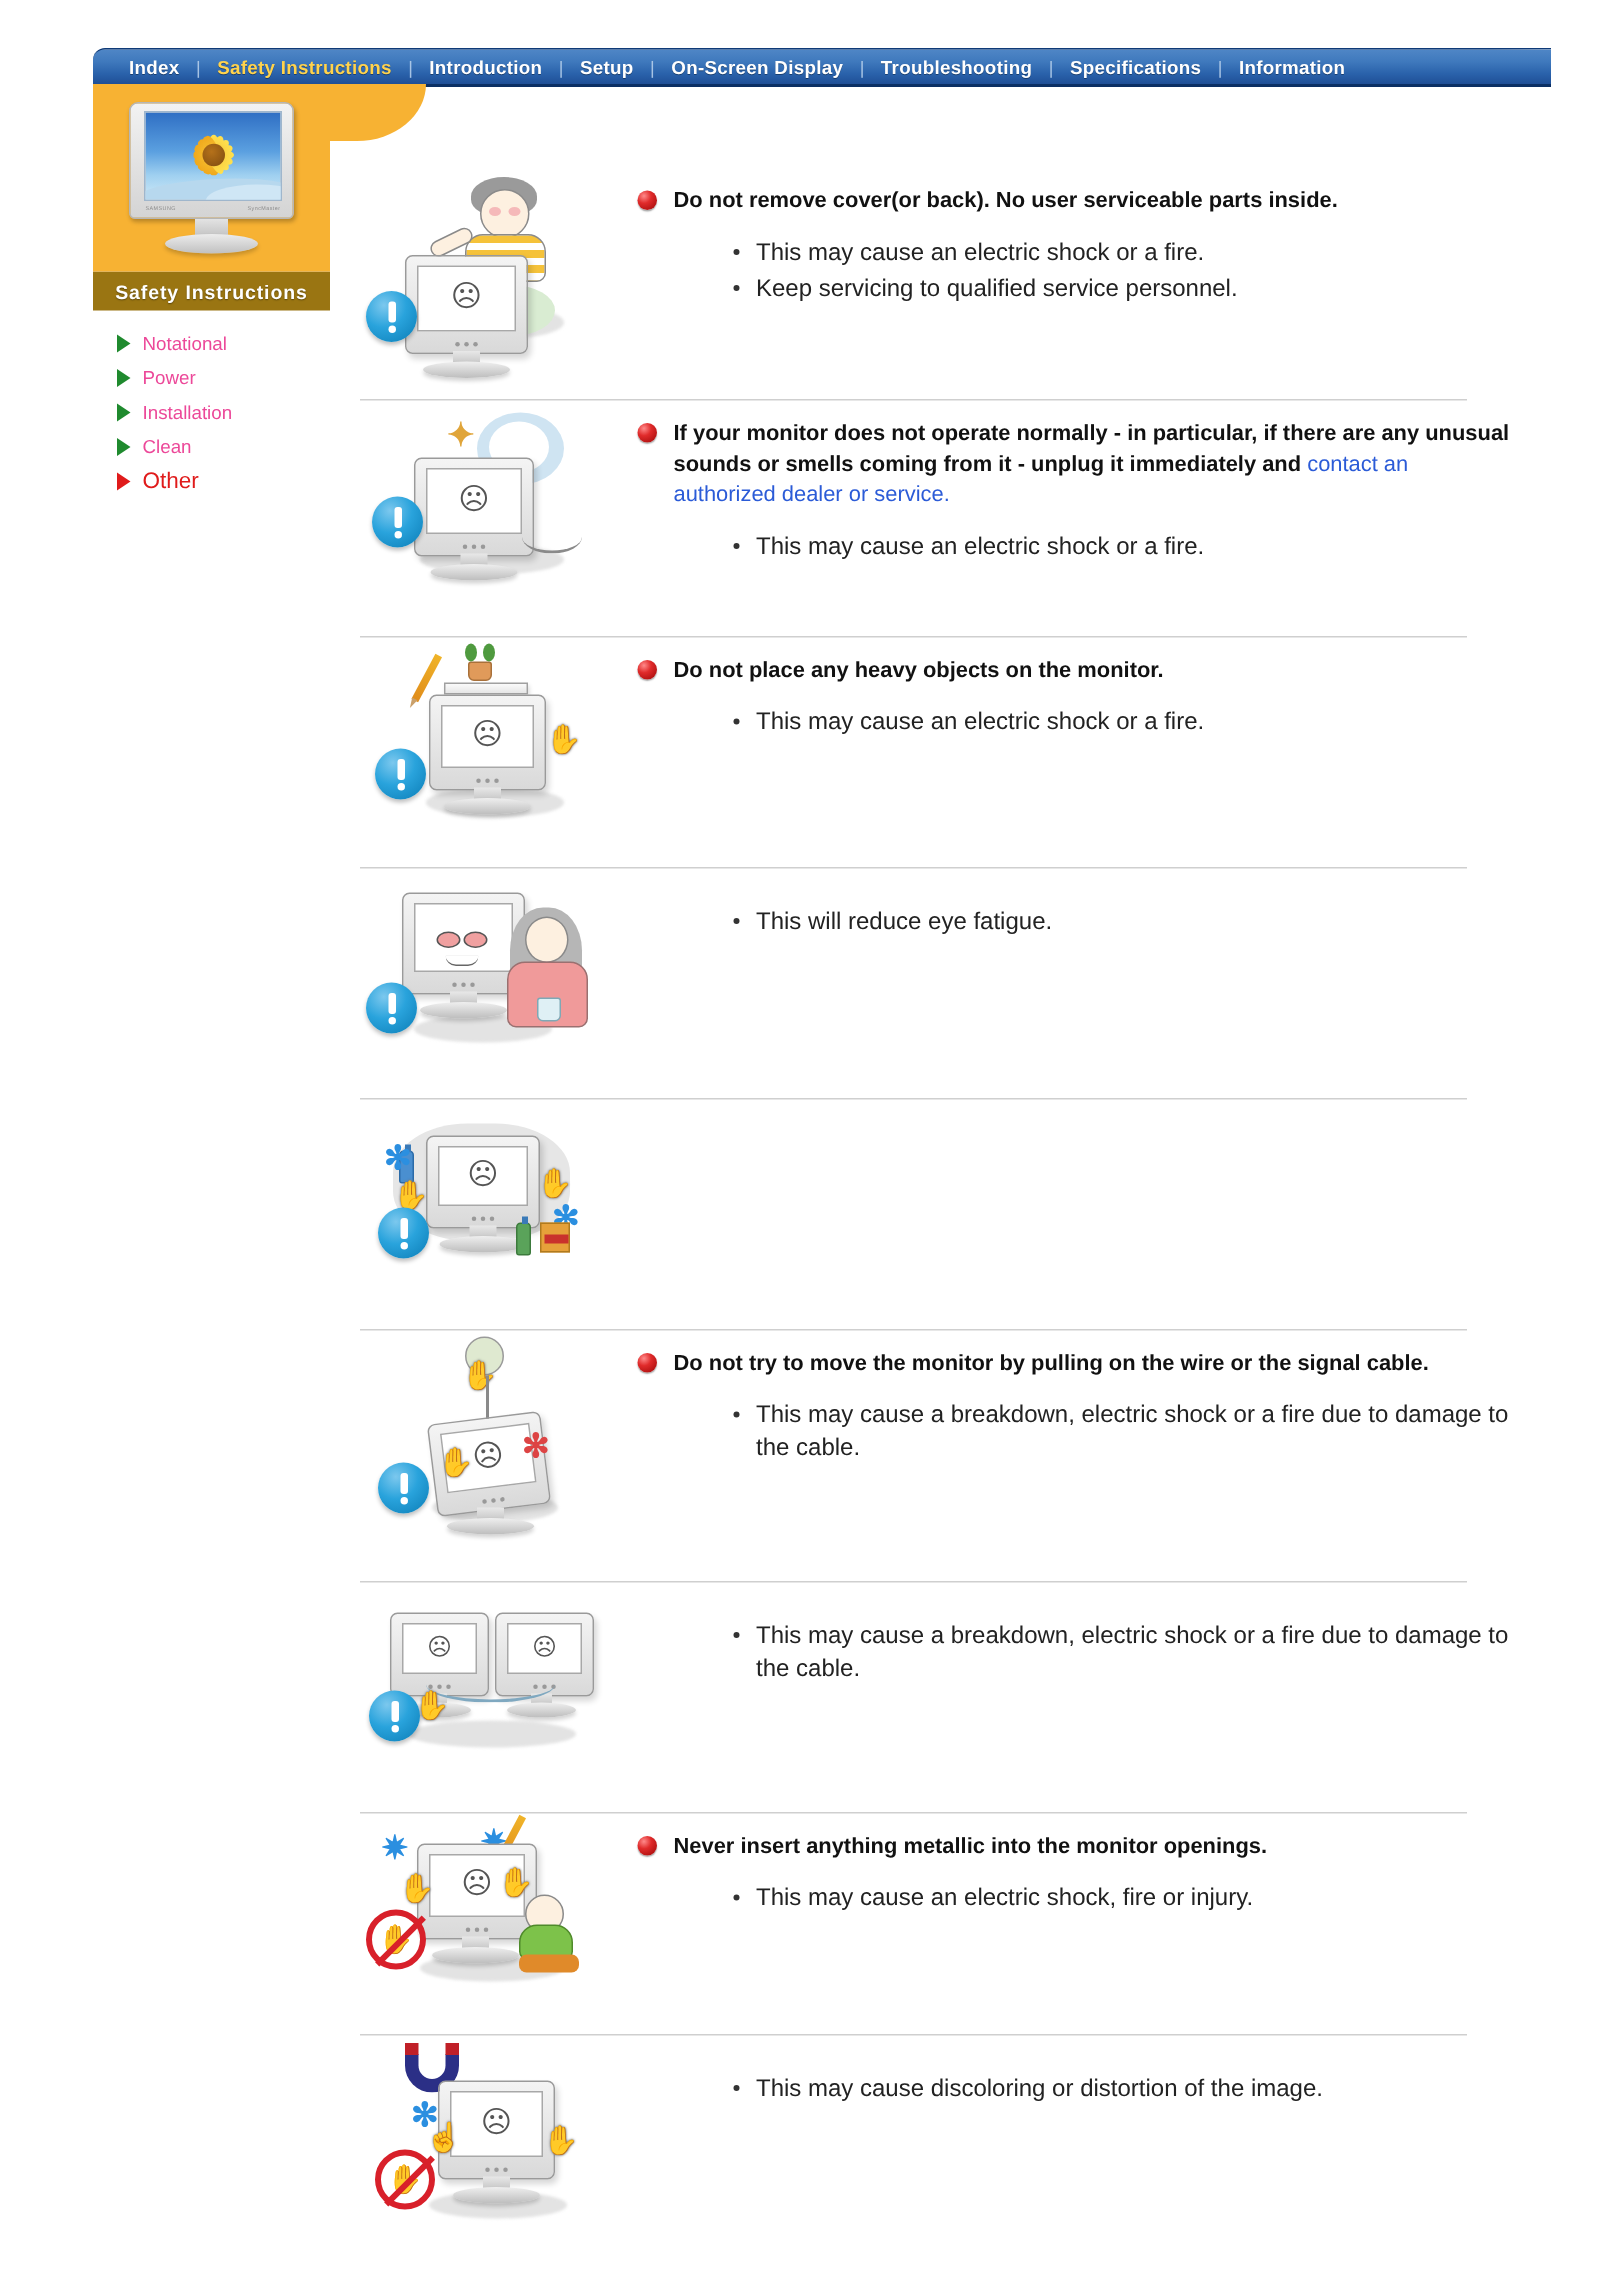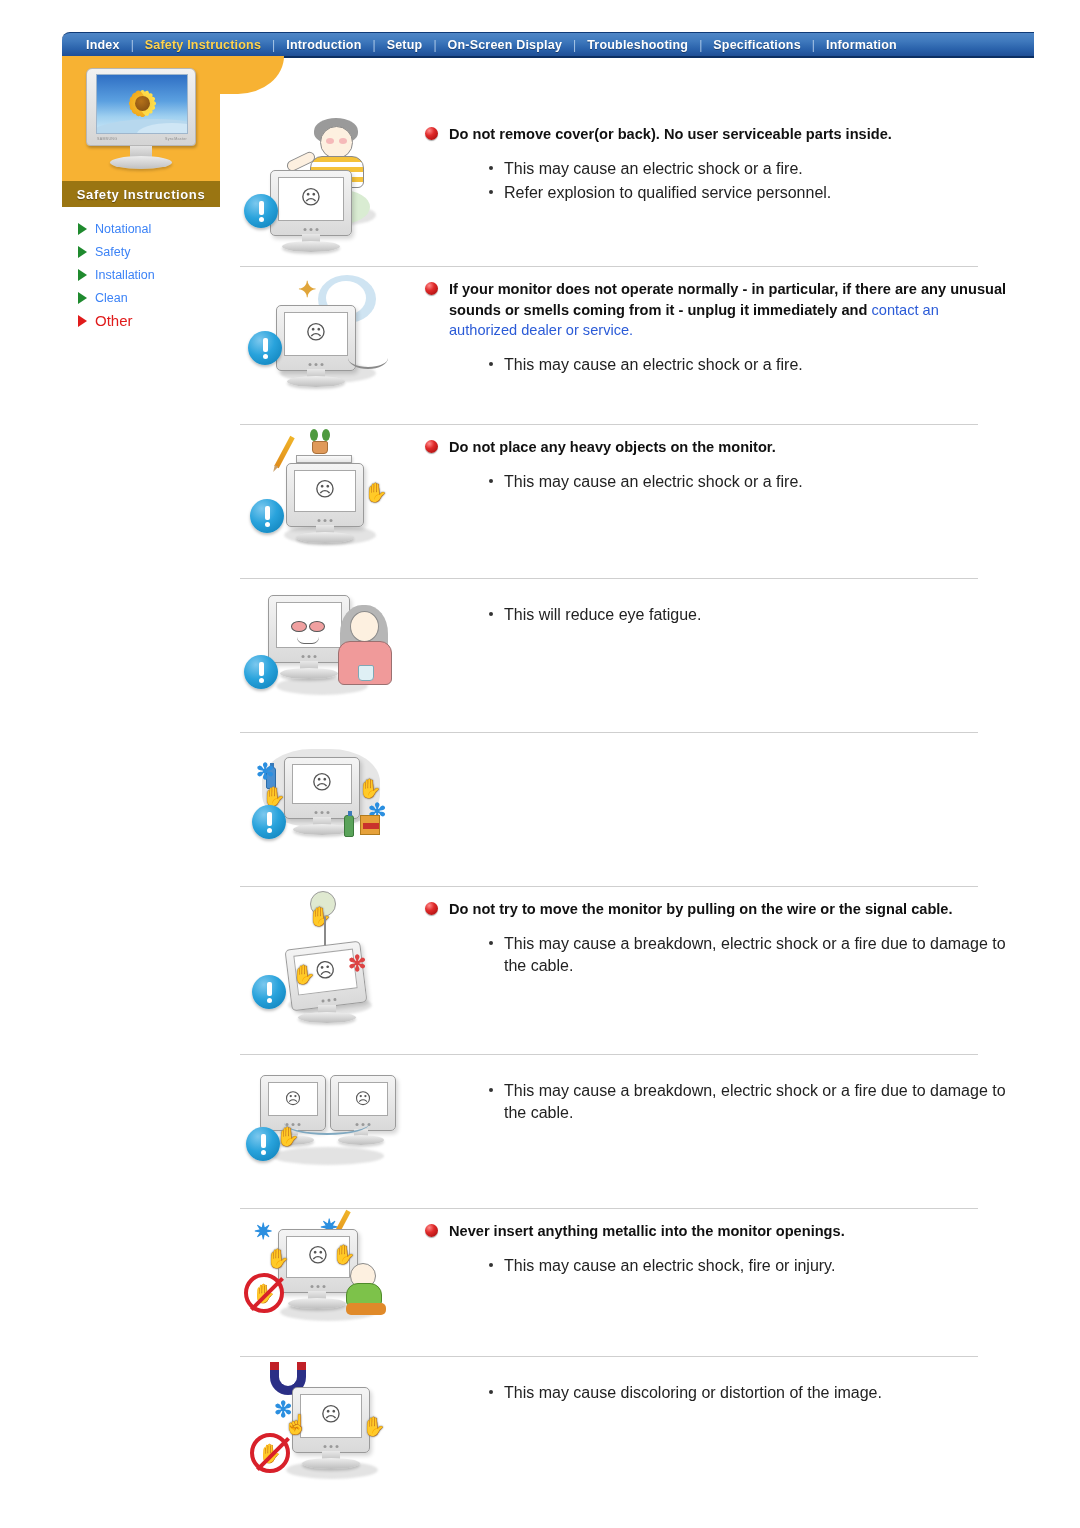--- a/index.html
+++ b/index.html
@@ -118,21 +118,21 @@
   .side-menu { margin-top: 10px; padding-left: 16px; }
   .side-item {
     display:flex; align-items:center; gap:8px;
     height: 23px;
     cursor: pointer;
   }
   .side-item .tri {
     width:0;height:0;border-left:9px solid #1f8a2e;
     border-top:6px solid transparent;border-bottom:6px solid transparent;
   }
-  .side-item .lbl { color:#3b82f6; font-size:12.5px; }
+  .side-item .lbl { color:#ec4899; font-size:12.5px; }
   .side-item.current .tri { border-left-color:#e01b1b; }
   .side-item.current .lbl { color:#e01b1b; font-size:15px; }
 
   
   .content { position:absolute; left:240px; top:112px; width:795px; }
   .section { position:relative; min-height:150px; padding-bottom:6px; }
   .section .divider {
     position:absolute; left:0; bottom:0; width:738px; height:1px;
     background:#cfcfcf;
   }
@@ -299,21 +299,21 @@
     </div>
     <div class="side-title">Safety Instructions</div>
 
     <div class="side-menu">
       <div class="side-item">
         <span class="tri"></span>
         <span class="lbl">Notational</span>
       </div>
       <div class="side-item">
         <span class="tri"></span>
-        <span class="lbl">Safety</span>
+        <span class="lbl">Power</span>
       </div>
       <div class="side-item">
         <span class="tri"></span>
         <span class="lbl">Installation</span>
       </div>
       <div class="side-item">
         <span class="tri"></span>
         <span class="lbl">Clean</span>
       </div>
       <div class="side-item current">
@@ -351,21 +351,21 @@
           <div class="stand-base" style="left:42px;top:129px;width:58px;height:11px;"></div>
           <div class="excl" style="left:4px;top:82px;"></div>
         </div>
         <div class="txt">
           <div class="head">
             <span class="bullet-ball"></span>
             <span class="head-text"><span>Do not remove cover(or back). No user serviceable parts inside.</span></span>
           </div>
           <div class="notes">
             <div class="note">This may cause an electric shock or a fire.</div>
-            <div class="note">Refer explosion to qualified service personnel.</div>
+            <div class="note">Keep servicing to qualified service personnel.</div>
           </div>
         </div>
       </div>
       <div class="divider"></div>
     </div>
 
     <div class="section" style="min-height:158px">
       <div class="sec-inner">
         <div class="illus">
           <div class="shadowblob" style="left:40px;top:96px;width:96px;height:20px;"></div>

